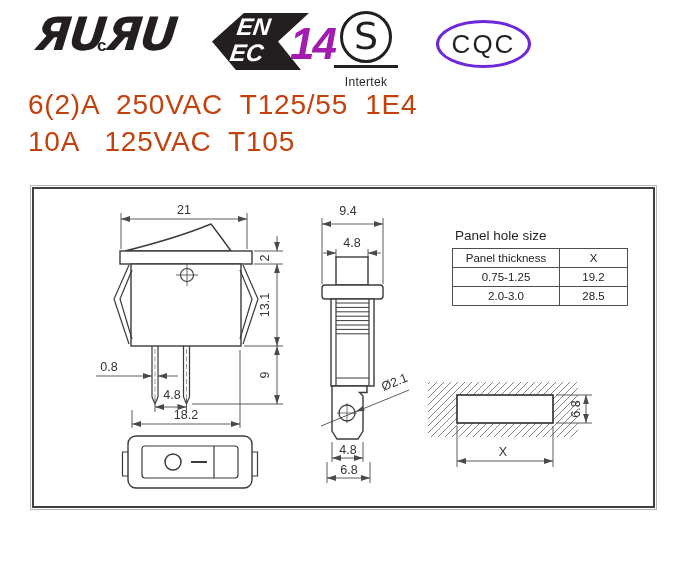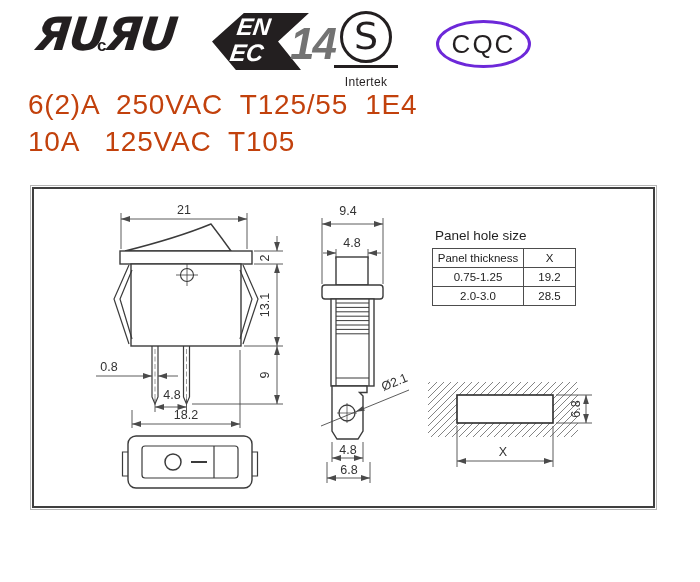--- a/index.html
+++ b/index.html
@@ -16,21 +16,21 @@
              font-size:46px;line-height:52px;letter-spacing:-2px;transform:skewX(-6deg);}
   .enec{position:absolute;left:210px;top:11px;width:130px;height:60px;}
   .enec-shape{position:absolute;left:2px;top:2px;width:93px;height:57px;background:#231f20;
               clip-path:polygon(0 50%,30% 0,100% 0,71% 50%,100% 100%,30% 100%);
               transform:skewX(-8deg);}
   .enec-en{position:absolute;left:27px;top:3px;color:#fff;font-weight:bold;font-style:italic;
            font-size:24px;line-height:26px;transform:skewX(-8deg);}
   .enec-ec{position:absolute;left:20px;top:29px;color:#fff;font-weight:bold;font-style:italic;
            font-size:24px;line-height:26px;transform:skewX(-8deg);}
   .enec-num{position:absolute;left:80px;top:9px;font-size:44px;line-height:48px;font-weight:bold;
-            font-style:italic;color:#737373;letter-spacing:-2px;}
+            font-style:italic;color:#a21caf;letter-spacing:-2px;}
   .itk{position:absolute;left:334px;top:11px;width:64px;text-align:center;color:#231f20;}
   .itk-circle{box-sizing:border-box;width:52px;height:52px;border:3px solid #231f20;border-radius:50%;
               margin:0 auto;display:flex;align-items:center;justify-content:center;
               font-family:"DejaVu Sans",sans-serif;font-size:38px;line-height:1;padding-bottom:2px;}
   .itk-line{height:3px;background:#231f20;margin-top:2px;}
   .itk-label{font-size:12px;margin-top:7px;letter-spacing:0.3px;}
   .cqc{position:absolute;left:436px;top:20px;box-sizing:border-box;width:95px;height:48px;
        border:3px solid #6d28d9;border-radius:50%;display:flex;align-items:center;justify-content:center;
        font-size:26px;letter-spacing:2px;color:#231f20;}
 
@@ -45,25 +45,25 @@
          border:2px solid #3f3f3f;outline:1px solid #b5b5b5;outline-offset:1px;background:#fff;}
   .drawing-svg{position:absolute;left:32px;top:187px;width:622px;height:320px;}
 
   .dimtext{font-size:12.5px;fill:#333;font-family:"Liberation Sans",sans-serif;}
   .outline{fill:#fff;stroke:#3b3b3b;stroke-width:1.4;}
   .thin{fill:none;stroke:#3b3b3b;stroke-width:1.2;}
   .dim{fill:none;stroke:#4a4a4a;stroke-width:0.9;}
   .cline{fill:none;stroke:#6d6d6d;stroke-width:0.7;stroke-dasharray:5,2.5;}
 
   
-  .panel-table{position:absolute;left:432px;top:228px;}
+  .panel-table{position:absolute;left:452px;top:228px;}
   .tbl-title{font-size:13.5px;color:#1f1f1f;margin:0 0 5px 3px;}
   .panel-table table{border-collapse:collapse;}
   .panel-table td{border:1px solid #4d4d4d;text-align:center;font-size:11.5px;color:#222;
-                  height:18px;padding:0 3px;}
+                  height:18px;padding:0 11px;}
   .panel-table td.c1{width:84px;}
   .panel-table td.c2{width:45px;}
 </style>
 </head>
 <body>
 
 <div class="page">
 
   <div class="ul-mark">ЯU</div>
 

